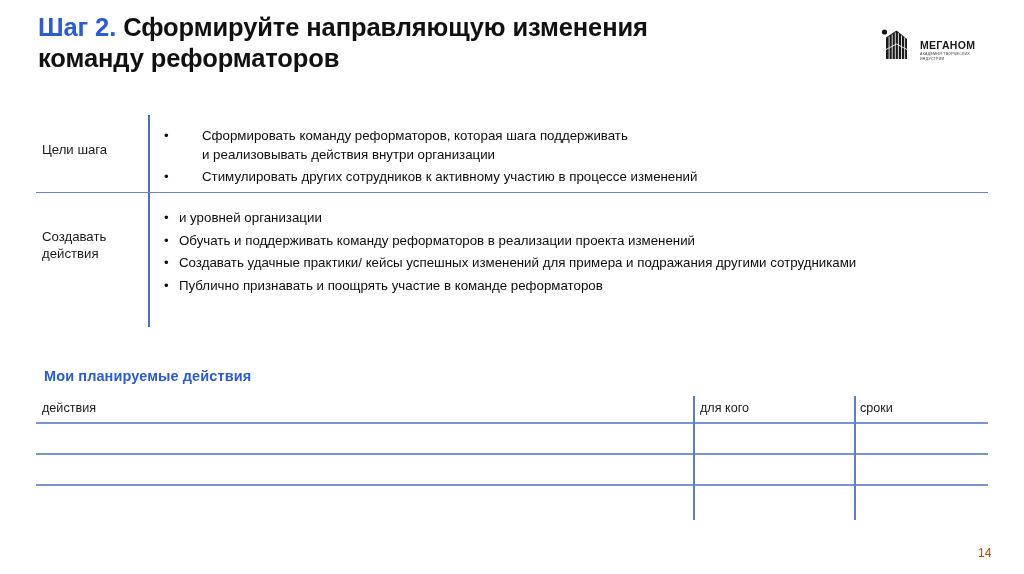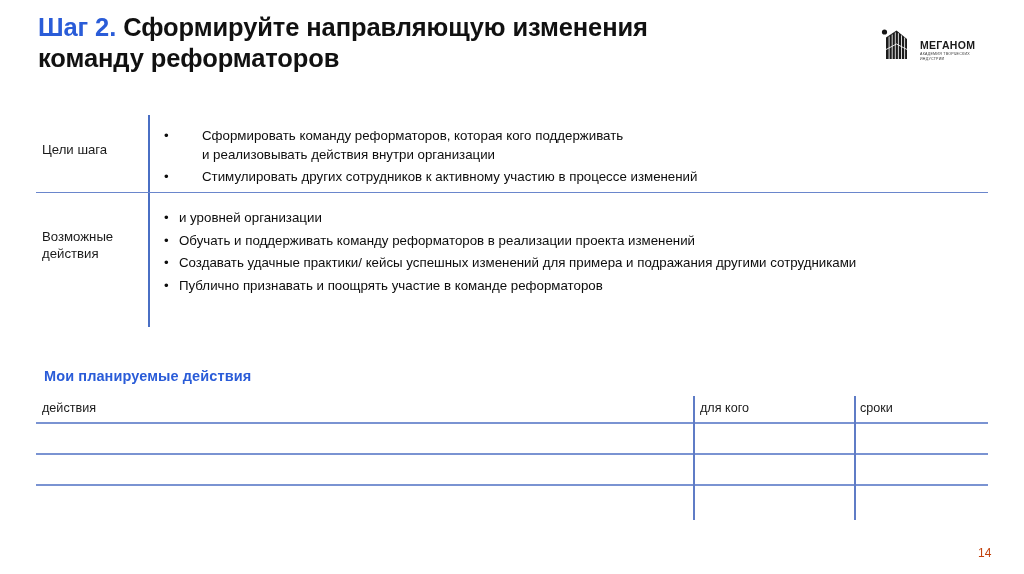--- a/index.html
+++ b/index.html
@@ -233,34 +233,34 @@
   <div class="info-table">
     <div class="info-vline"></div>
 
     <div class="info-row r1">
       <div class="row-rule rule-1"></div>
       <div class="info-label r1">Цели шага</div>
       <div class="info-body r1">
         <ul class="blist wide">
           <li>
             <span class="bullet">•</span>
-            <span>Сформировать команду реформаторов, которая кого поддерживать</span>
+            <span>Сформировать команду реформаторов, которая шага поддерживать</span>
             <span class="cont-line">и реализовывать действия внутри организации</span>
           </li>
           <li>
             <span class="bullet">•</span>
             <span>Стимулировать других сотрудников к активному участию в процессе изменений</span>
           </li>
         </ul>
       </div>
     </div>
 
     <div class="info-row r2">
       <div class="info-label r2">
-        <span>Возможные</span><br>
+        <span>Создавать</span><br>
         <span>действия</span>
       </div>
       <div class="info-body r2">
         <ul class="blist narrow">
           <li>
             <span class="bullet">•</span>
             <span class="cont-line">и уровней организации</span>
           </li>
           <li>
             <span class="bullet">•</span>

